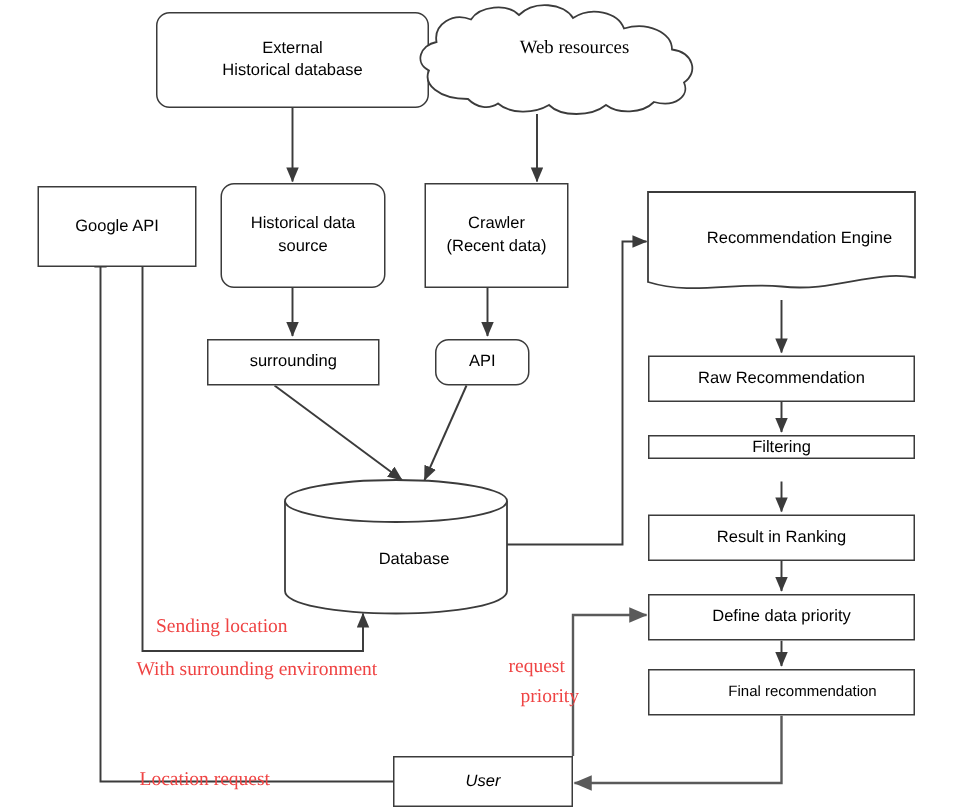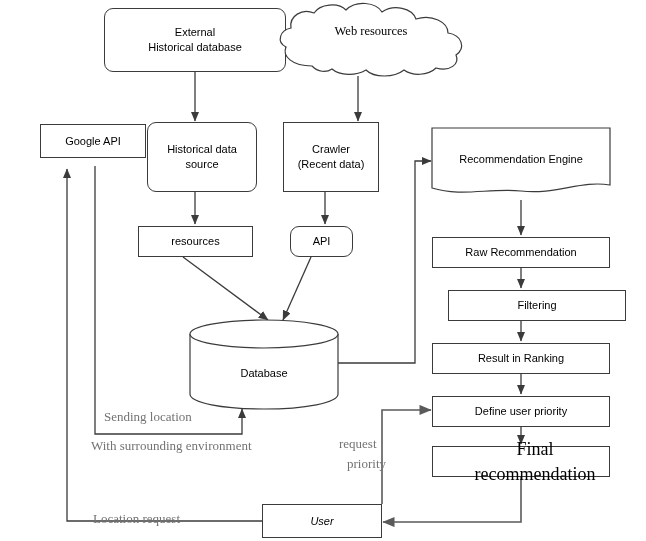--- a/index.html
+++ b/index.html
@@ -40,43 +40,43 @@
     font-size: 11px;
     line-height: 1.35;
     z-index: 3;
   }
   .node.rounded {
     border-radius: 9px;
   }
   .node .l2 {
   }
   .node.serif {
-    font-family: Liberation Serif, serif;
-    font-size: 18px;
+    font-family: Liberation Sans, sans-serif;
+    font-size: 10px;
     padding-left: 28px;
   }
   .label {
     position: absolute;
-    color: #737373;
+    color: #ef4444;
     font-family: "Liberation Serif", serif;
     font-size: 13px;
     line-height: 1.25;
     white-space: pre;
     z-index: 4;
   }
   .shapewrap {
     position: absolute;
     z-index: 3;
   }
   .shapewrap svg {
     display: block;
   }
   .shapewrap .txt {
     position: absolute;
-    left: 0;
+    left: 12px;
     top: 0;
     width: 100%;
     height: 100%;
     display: flex;
     align-items: center;
     justify-content: center;
     text-align: center;
     font-size: 11px;
     color: #000;
   }
@@ -165,36 +165,36 @@
                C160,12 176,20 176,31 C190,33 194,46 184,53
                C188,62 178,70 164,66 C156,74 140,74 132,68
                C122,76 102,76 94,68 C84,74 68,74 60,67
                C54,71 46,70 40,64 Z" fill="#ffffff" stroke="#3b3b3b" stroke-width="1.2"></path>
     </svg>
     <div class="txt">
       <span>Web resources</span>
     </div>
   </div>
 
-  <div class="node" style="left:40px; top:124px; width:106px; height:34px;">
+  <div class="node" style="left:25px; top:124px; width:106px; height:54px;">
     <span>Google API</span>
   </div>
 
   <div class="node rounded" style="left:147px; top:122px; width:110px; height:70px;">
     <span class="l1">Historical data</span>
     <span class="l2">source</span>
   </div>
 
   <div class="node" style="left:283px; top:122px; width:96px; height:70px;">
     <span class="l1">Crawler</span>
     <span class="l2">(Recent data)</span>
   </div>
 
   <div class="node" style="left:138px; top:226px; width:115px; height:31px;">
-    <span>resources</span>
+    <span>surrounding</span>
   </div>
 
   <div class="node rounded" style="left:290px; top:226px; width:63px; height:31px;">
     <span>API</span>
   </div>
 
   <div class="shapewrap dbwrap" style="left:188px; top:318px; width:152px; height:92px;">
     <svg width="152" height="92" viewBox="0 0 152 92">
       <path d="M2,16 L2,76 C2,84.8 35,91 76,91 C117,91 150,84.8 150,76 L150,16" fill="#ffffff" stroke="#3b3b3b" stroke-width="1.2"></path>
       <ellipse cx="76" cy="16" rx="74" ry="14" fill="#ffffff" stroke="#3b3b3b" stroke-width="1.2"></ellipse>
@@ -210,30 +210,30 @@
     </svg>
     <div class="txt">
       <span>Recommendation Engine</span>
     </div>
   </div>
 
   <div class="node" style="left:432px; top:237px; width:178px; height:31px;">
     <span>Raw Recommendation</span>
   </div>
 
-  <div class="node" style="left:448px; top:290px; width:178px; height:31px;">
+  <div class="node" style="left:432px; top:290px; width:178px; height:16px;">
     <span>Filtering</span>
   </div>
 
   <div class="node" style="left:432px; top:343px; width:178px; height:31px;">
     <span>Result in Ranking</span>
   </div>
 
   <div class="node" style="left:432px; top:396px; width:178px; height:31px;">
-    <span>Define user priority</span>
+    <span>Define data priority</span>
   </div>
 
   <div class="node serif" style="left:432px; top:446px; width:178px; height:31px;">
     <span>Final recommendation</span>
   </div>
 
   <div class="node" style="left:262px; top:504px; width:120px; height:34px;font-style:italic;">
     <span>User</span>
   </div>
 

